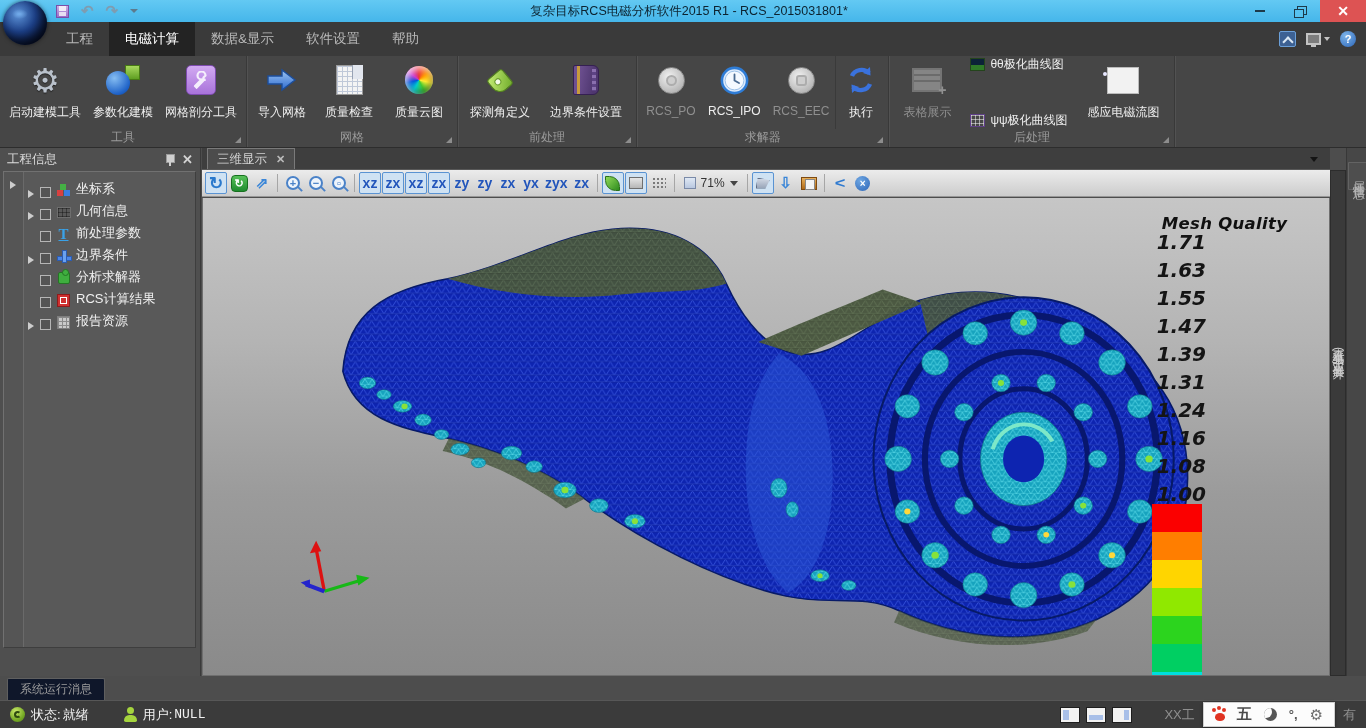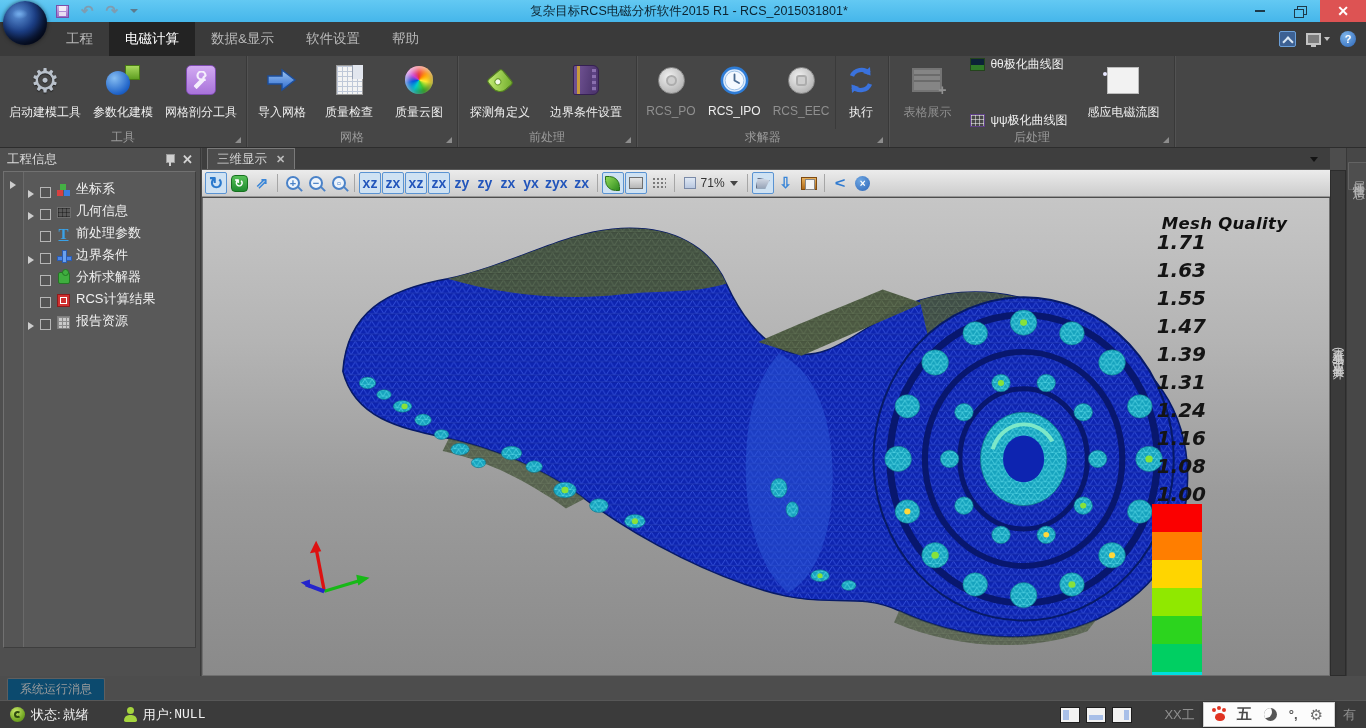--- a/index.html
+++ b/index.html
@@ -115,21 +115,21 @@
   .ic-bound::before { content:''; position:absolute; left:0; top:6px; width:13px; height:3px; background:#4a86e8; border:1px solid #2c5cb0; }
   .ic-bound::after { content:''; position:absolute; left:5px; top:0; width:3px; height:11px; background:#6aa2f0; border:1px solid #2c5cb0; }
   .ic-solver { width:12px; height:12px; background:#3fae3f; border:1px solid #247524; border-radius:2px; position:relative; }
   .ic-solver::after { content:''; position:absolute; top:-4px; left:3px; width:5px; height:5px; border-radius:50%; background:#3fae3f; border:1px solid #247524; }
   .ic-rcs { width:13px; height:13px; background:#d03030; border:1px solid #8e1c1c; display:flex; align-items:center; justify-content:center; }
   .ic-rcs::after { content:''; width:5px; height:5px; border:1.5px solid #fff; }
   .ic-report { width:13px; height:13px; background:#c9c9c9; border:1px solid #7e7e7e;
     background-image:linear-gradient(#8a8a8a 1px, transparent 1px), linear-gradient(90deg,#8a8a8a 1px, transparent 1px); background-size:4px 4px; }
 
   
-  .msg-tab { position:absolute; left:7px; bottom:0; height:22px; line-height:20px; padding:0 12px; background:#0c4a6e; border:1px solid #5f5f5f; border-bottom:none; border-radius:2px 2px 0 0; color:#9d9d9d; font-size:12px; }
+  .msg-tab { position:absolute; left:7px; bottom:0; height:22px; line-height:20px; padding:0 12px; background:#0f172a; border:1px solid #5f5f5f; border-bottom:none; border-radius:2px 2px 0 0; color:#9d9d9d; font-size:12px; }
 
   
   .viewport { position:absolute; left:202px; top:0; right:36px; bottom:24px; }
   .vp-tabs { height:22px; background:#3e3e3e; border-bottom:1px solid #585858; position:relative; }
   .vp-tab { display:inline-flex; align-items:center; gap:9px; margin-left:5px; height:21px; padding:0 9px; background:#4c4c4c; border:1px solid #7a7a7a; border-bottom:none; color:#d2d2d2; font-size:12.5px; }
   .vp-caret { position:absolute; right:12px; top:9px; width:0; height:0; border-left:4px solid transparent; border-right:4px solid transparent; border-top:5px solid #141414; }
   .vp-toolbar { height:27px; background:linear-gradient(#ececec,#cccccc); border-bottom:1px solid #969696; display:flex; align-items:center; padding:0 3px; gap:1px; }
   .tbtn { min-width:22px; height:22px; display:flex; align-items:center; justify-content:center; border:1px solid transparent; border-radius:2px; color:#2b6fc0; }
   .tbtn.sel { border-color:#5a93d2; background:#cfe2f3; }
   .tsep { width:1px; height:18px; background:#a6a6a6; margin:0 3px; }

